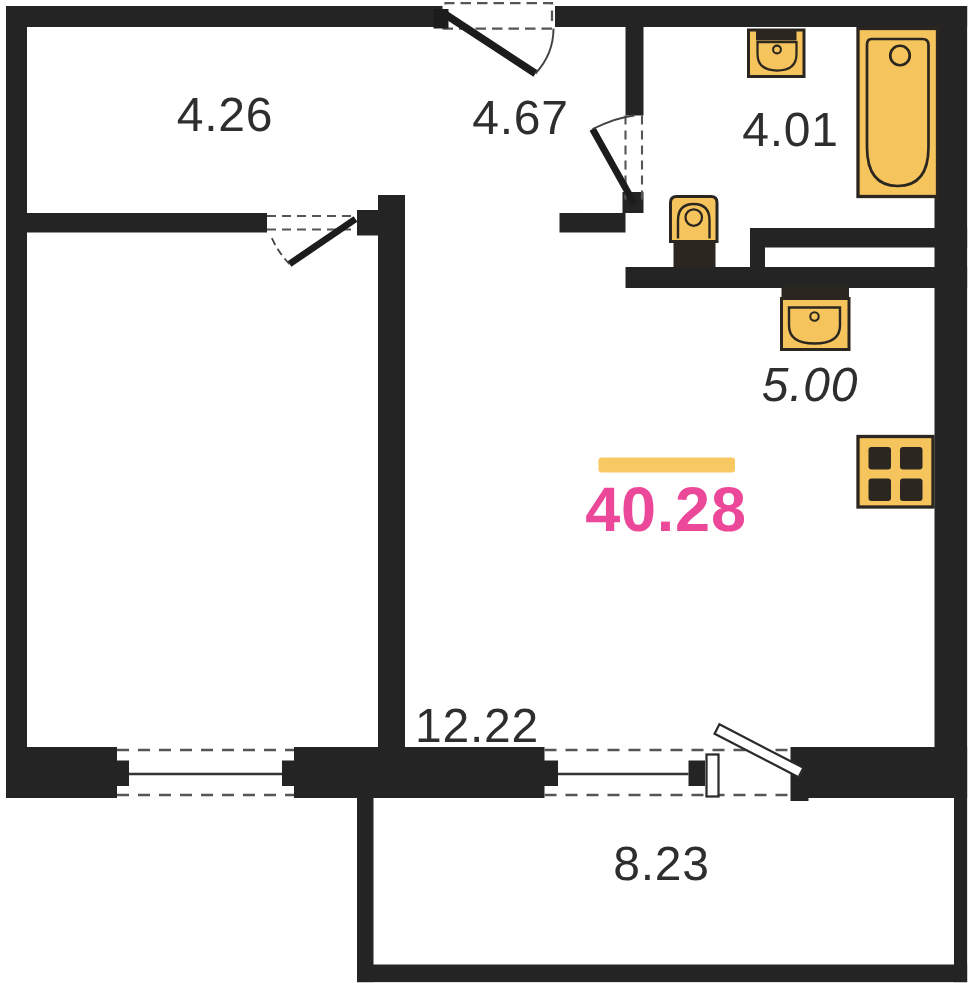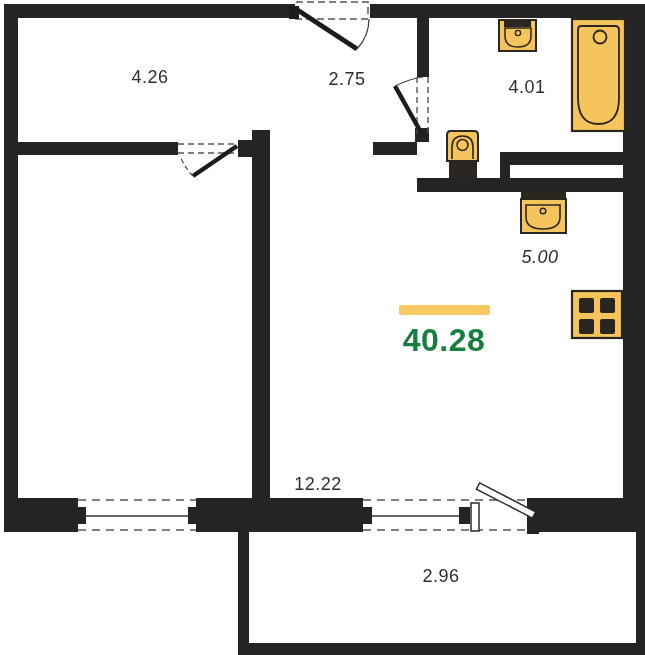--- a/index.html
+++ b/index.html
@@ -1,22 +1,22 @@
 <!DOCTYPE html>
 <html><head>
 <meta charset="utf-8">
 <style>
   html,body{margin:0;padding:0;background:#ffffff;}
   .plan{position:relative;width:645px;height:655px;background:#ffffff;overflow:hidden;
         font-family:"Liberation Sans",sans-serif;}
   .wall{position:absolute;background:#242424;}
   .overlay{position:absolute;left:0;top:0;}
-  .label{position:absolute;transform:translate(-50%,-50%);font-size:18px;color:#2e2e2e;
+  .label{position:absolute;transform:translate(-50%,-50%);font-size:32px;color:#2e2e2e;
          letter-spacing:0.5px;white-space:nowrap;}
-  .label.total{font-size:32px;font-weight:bold;color:#15803d;}
+  .label.total{font-size:42px;font-weight:bold;color:#ec4899;}
   .accent-bar{position:absolute;left:399px;top:305px;width:91px;height:10px;
               background:#F8C863;border-radius:2px;}
 </style>
 </head>
 <body>
 
 <div class="plan">
 
   <div class="wall" style="left:4px;top:4px;width:291px;height:14px;"></div>
   <div class="wall" style="left:370px;top:4px;width:275px;height:14px;"></div>
@@ -113,22 +113,22 @@
     <g>
       <rect x="572" y="291" width="50" height="47" stroke="#2B2620" stroke-width="2.2" fill="#F5C45C"></rect>
       <rect x="579" y="298" width="15" height="15" rx="2" fill="#2B2620"></rect>
       <rect x="600" y="298" width="15" height="15" rx="2" fill="#2B2620"></rect>
       <rect x="579" y="319" width="15" height="15" rx="2" fill="#2B2620"></rect>
       <rect x="600" y="319" width="15" height="15" rx="2" fill="#2B2620"></rect>
     </g>
   </svg>
 
   <div class="label" style="left:150px;top:77px;">4.26</div>
-  <div class="label" style="left:347px;top:79px;">2.75</div>
+  <div class="label" style="left:347px;top:79px;">4.67</div>
   <div class="label" style="left:527px;top:87px;">4.01</div>
   <div class="label" style="left:540px;top:257px;font-style:italic;">5.00</div>
   <div class="label" style="left:318px;top:471px;margin-top:13px;">12.22</div>
-  <div class="label" style="left:441px;top:576px;">2.96</div>
+  <div class="label" style="left:441px;top:576px;">8.23</div>
 
   <div class="accent-bar"></div>
   <div class="label total" style="left:444px;top:340px;">40.28</div>
 
 </div>
 
 </body></html>

